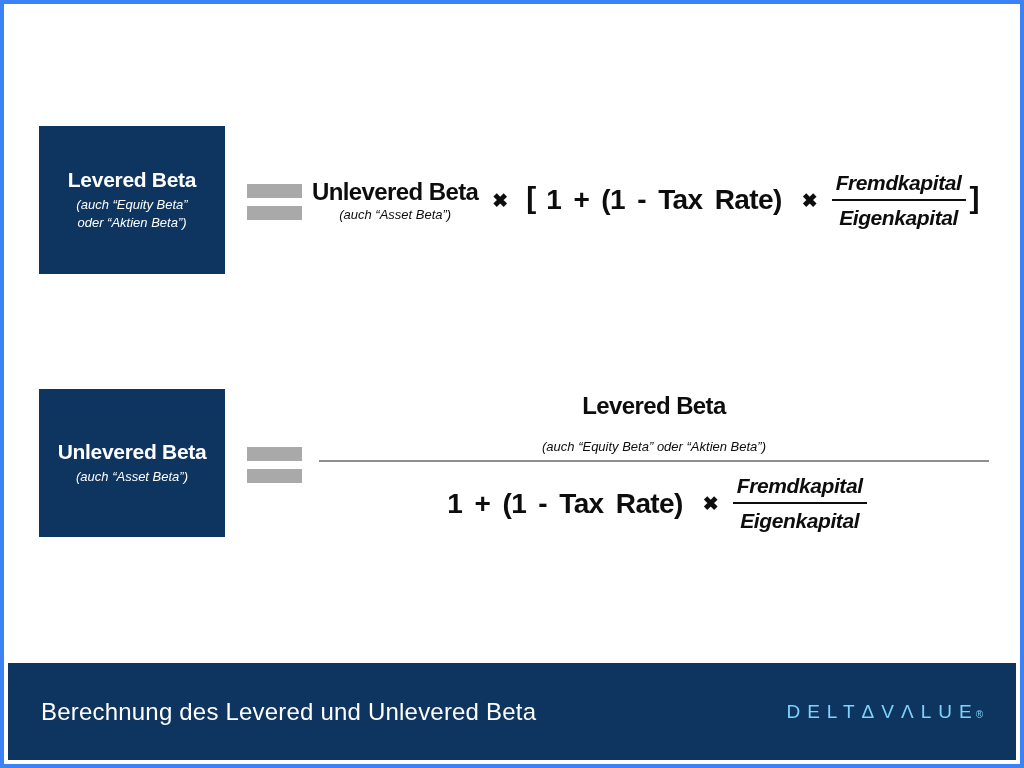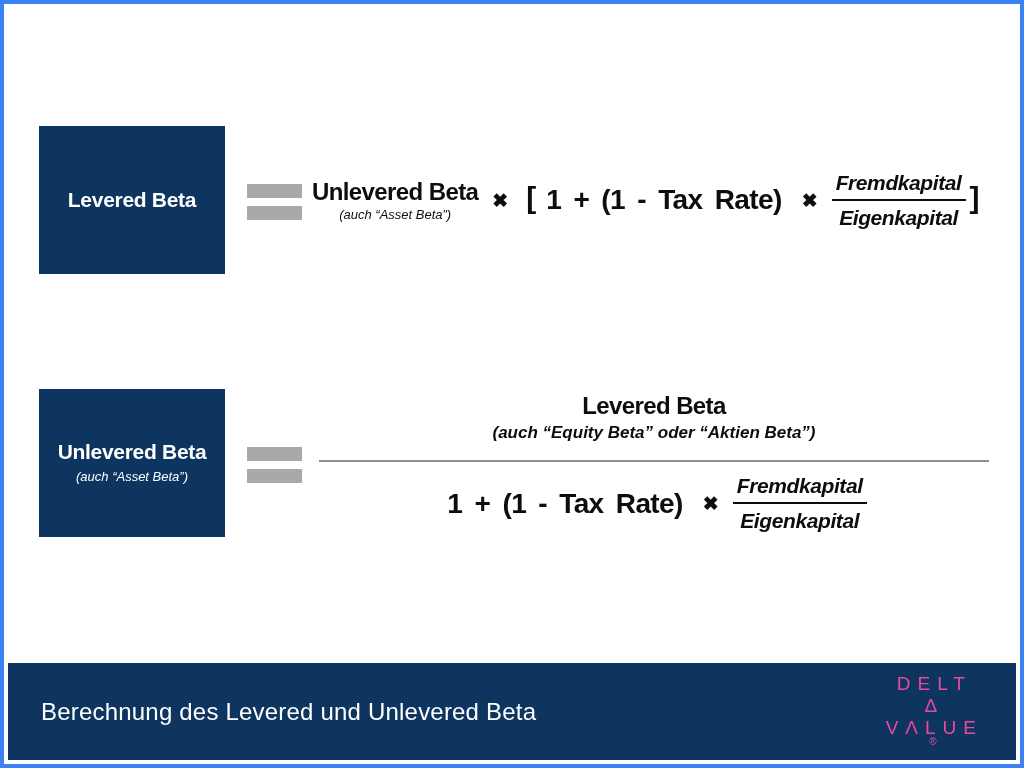--- a/index.html
+++ b/index.html
@@ -51,50 +51,54 @@
   .frac { text-align: center; font-weight: bold; font-size: 21px; letter-spacing: -0.4px; font-style: italic; }
   .frac-num { padding: 0 4px 4px; }
   .frac-den { padding: 5px 4px 0; border-top: 2px solid #0d0d0d; }
 
   
   .f2-num {
     position: absolute; left: 315px; top: 388px; width: 670px;
     text-align: center; color: #0d0d0d;
   }
   .f2-title { font-weight: bold; font-size: 24px; letter-spacing: -0.6px; }
-  .f2-sub { font-style: italic; font-size: 17px; margin-top: 3px; font-weight: bold; }
+  .f2-sub { font-style: italic; font-size: 13px; margin-top: 19px; }
   .f2-bar {
     position: absolute; left: 315px; top: 456px; width: 670px;
     height: 2px; background: #8f8f8f;
   }
   .f2-den {
     position: absolute; left: 315px; top: 470px; width: 670px;
     display: flex; justify-content: center; align-items: center;
     color: #0d0d0d; white-space: nowrap;
   }
 
   
   .footer {
     position: absolute; left: 4px; right: 4px; bottom: 4px; height: 97px;
     background: #0e3560; color: #ffffff;
     display: flex; align-items: center; justify-content: space-between;
     padding: 0 33px;
   }
   .footer-title { font-size: 24px; letter-spacing: 0.2px; }
-  .logo { display: flex; align-items: center; color: #ec4899; white-space: nowrap; flex-direction: column; }
+  .logo { display: flex; align-items: flex-end; color: #7dd3fc; white-space: nowrap; }
   .logo-text { font-size: 19px; letter-spacing: 7px; font-weight: normal; }
   .logo-reg { font-size: 10px; position: relative; top: -3px; margin-left: -3px; }
 </style>
 </head>
 <body>
 
 <div class="slide">
 
   <div class="navy-box" id="box1">
     <div class="box-title">Levered Beta</div>
+    <div class="box-sub">
+      <div>(auch “Equity Beta”</div>
+      <div>oder “Aktien Beta”)</div>
+    </div>
   </div>
 
   <div class="equals" id="eq1">
     <div class="bar"></div>
     <div class="bar"></div>
   </div>
 
   <div class="formula1">
     <div class="term">
       <div class="term-title">Unlevered Beta</div>

